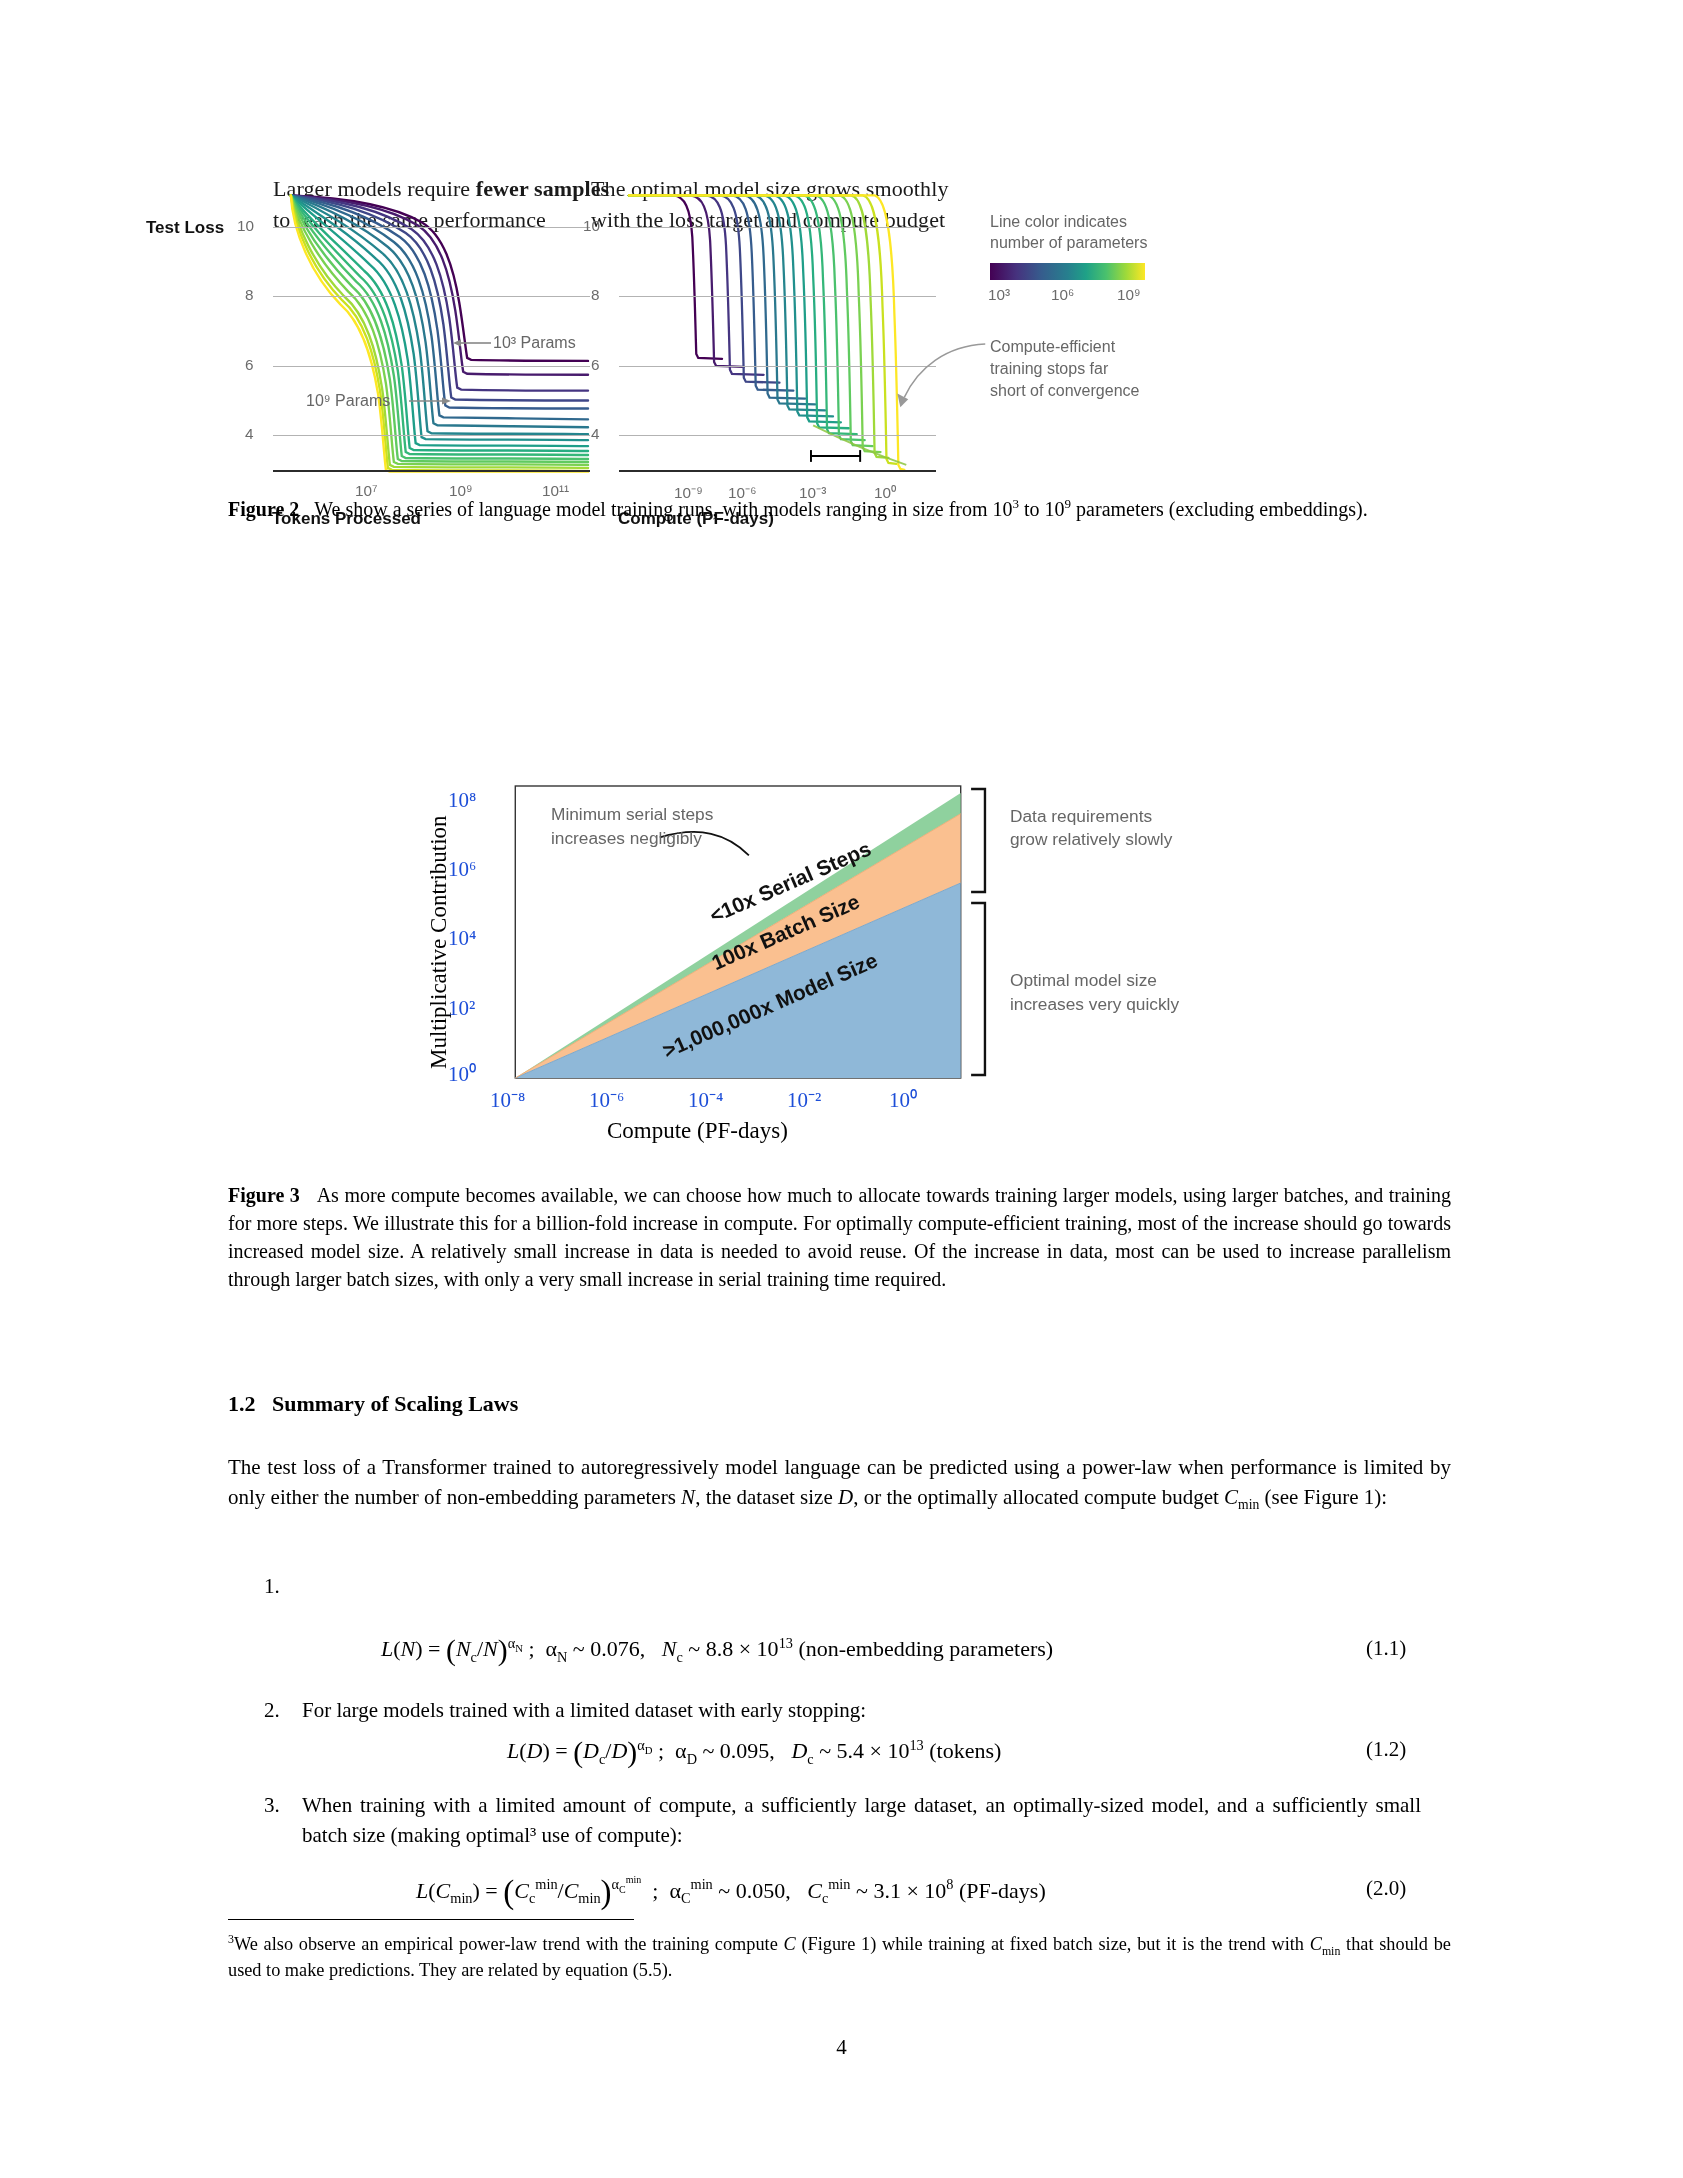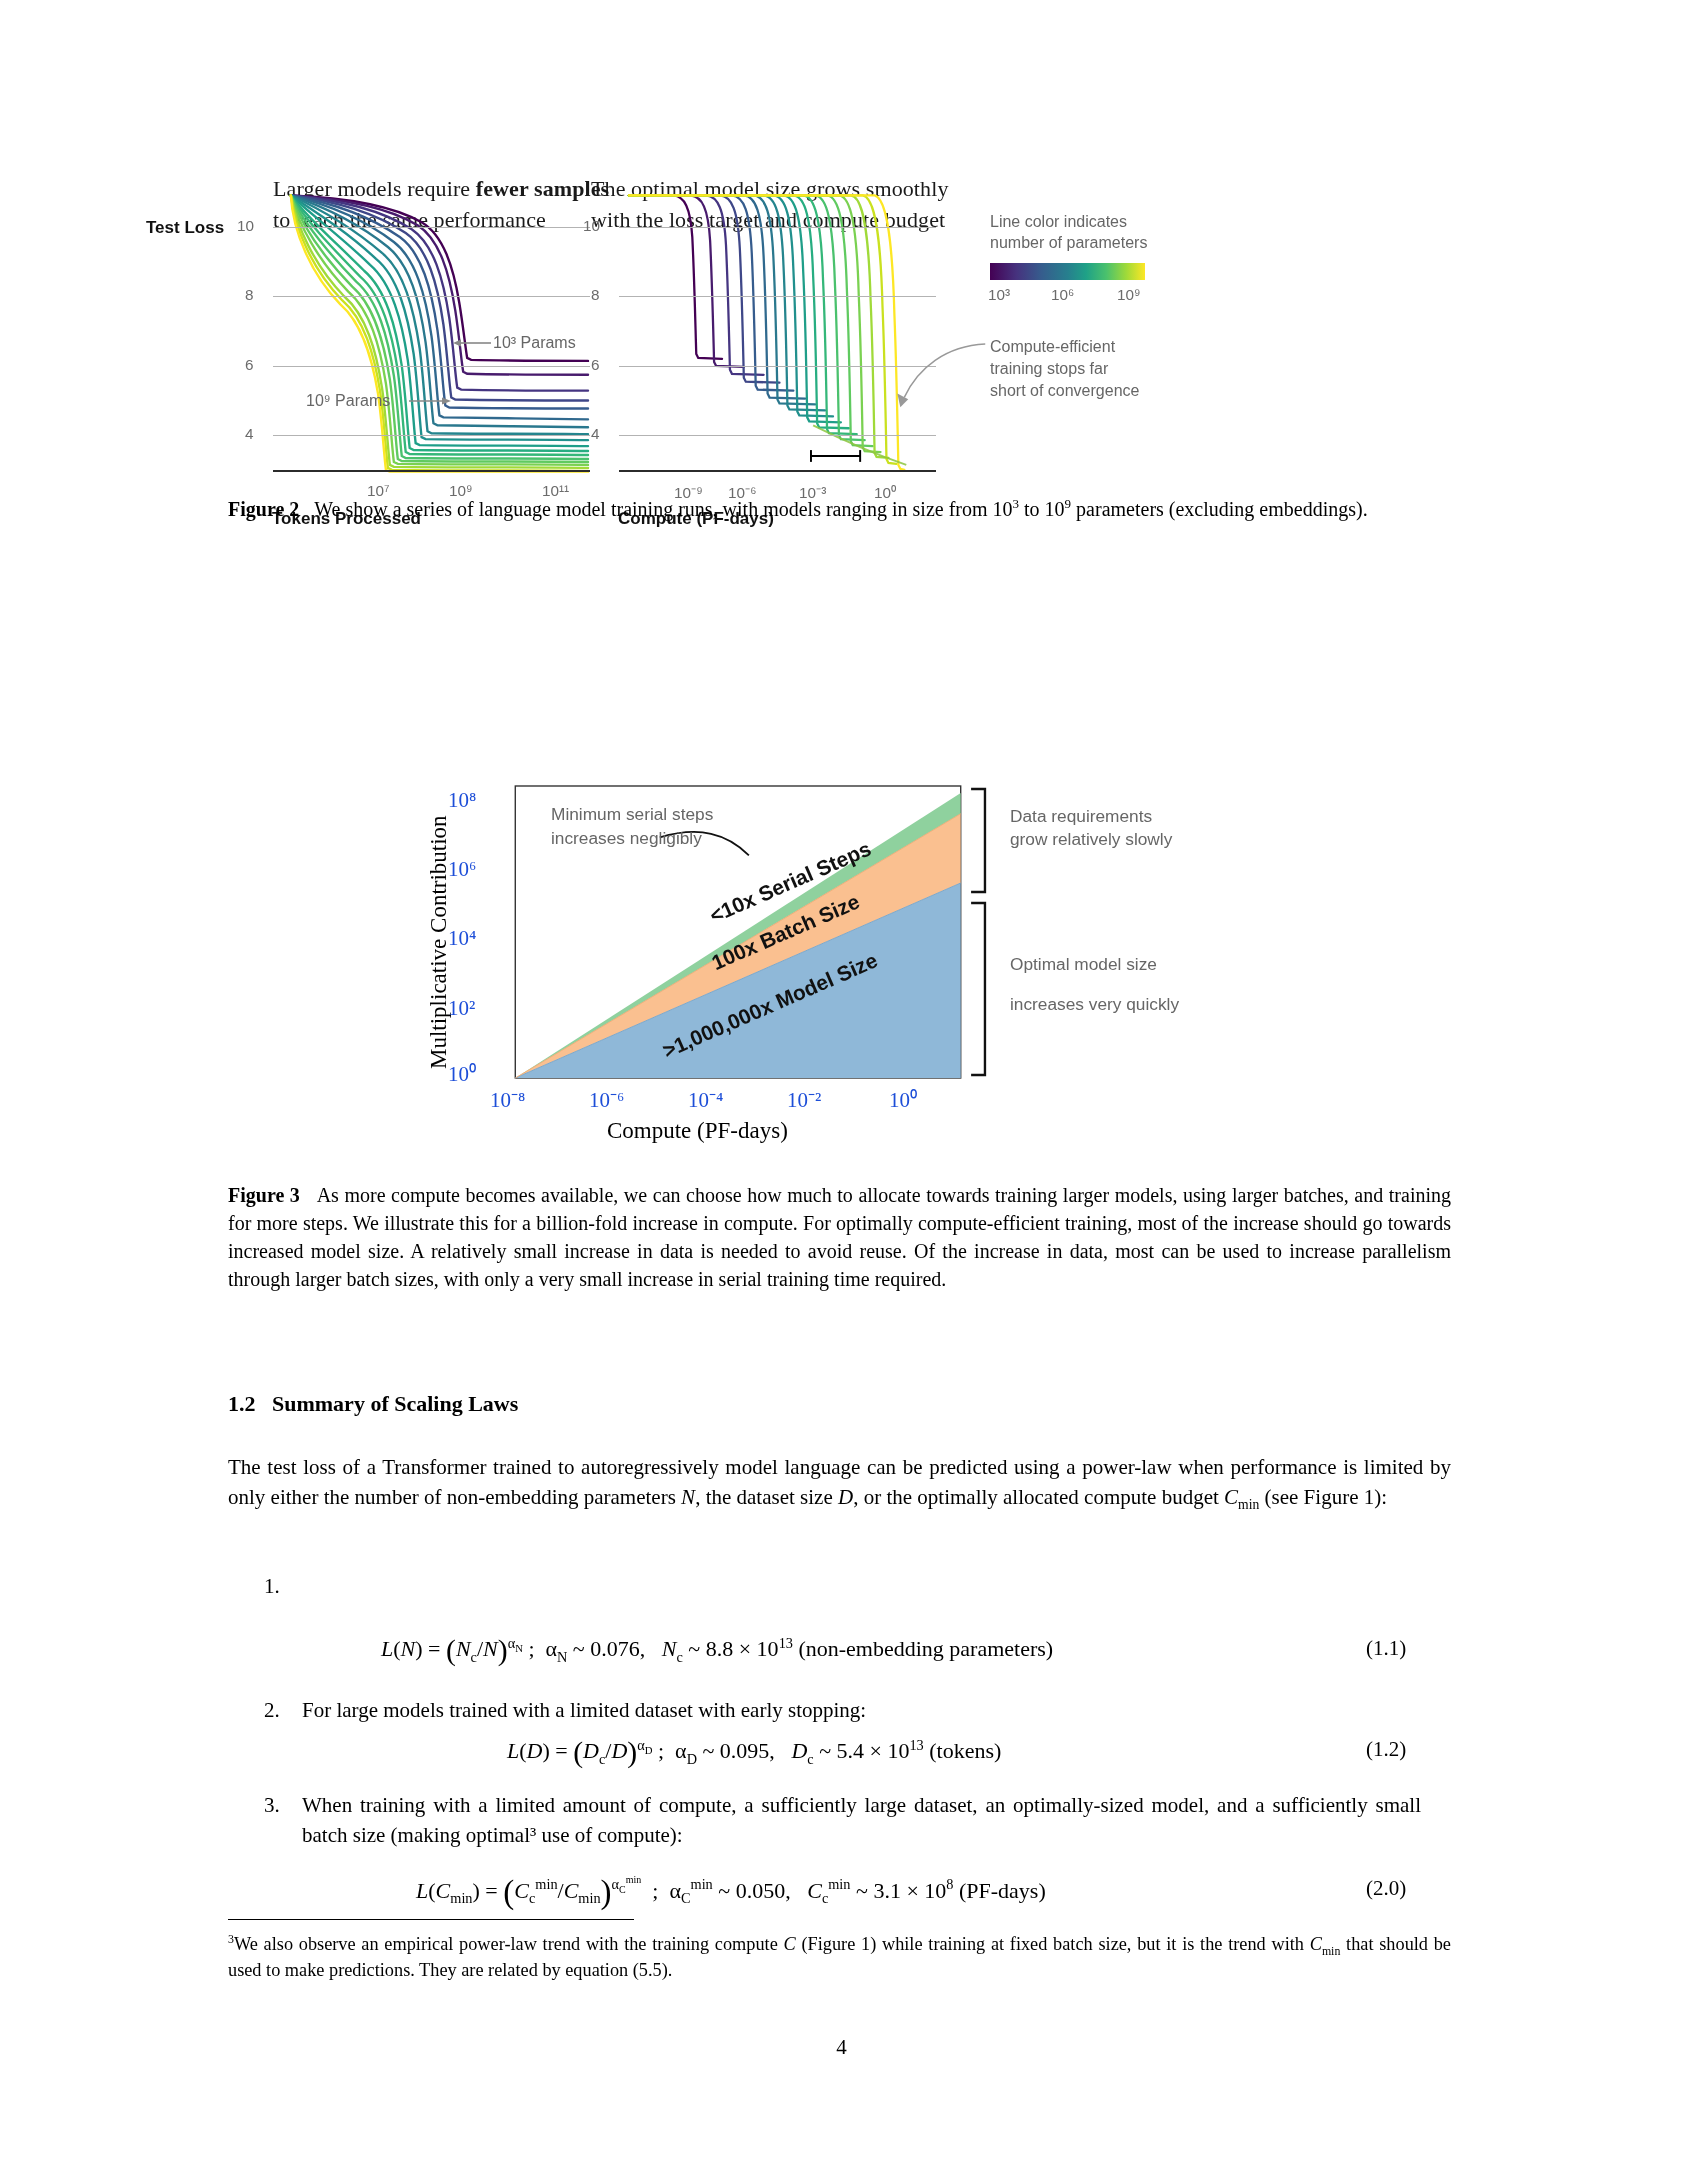--- a/index.html
+++ b/index.html
@@ -229,21 +229,21 @@
       
       <div class="tick" style="left:-36px; top:-10px;">10</div>
       <div class="tick" style="left:-28px; top:59px;">8</div>
       <div class="tick" style="left:-28px; top:129px;">6</div>
       <div class="tick" style="left:-28px; top:198px;">4</div>
 
       
       <div class="axis-label-bold" style="left:-127px; top:-9px;">Test Loss</div>
 
       
-      <div class="tick" style="left:82px;  top:255px;margin-left:12px;">10⁷</div>
+      <div class="tick" style="left:82px;  top:255px;">10⁷</div>
       <div class="tick" style="left:176px; top:255px;">10⁹</div>
       <div class="tick" style="left:269px; top:255px;">10¹¹</div>
       <div class="axis-label-bold" style="left:-1px; top:282px;">Tokens Processed</div>
 
       
       <div class="annot" style="left:220px; top:105px;">10³ Params</div>
       <svg width="40" height="12" style="position:absolute; left:180px; top:110px;" viewBox="0 0 40 12">
         <line x1="38" y1="6" x2="6" y2="6" stroke="#888" stroke-width="1.6"></line>
         <path d="M0,6 L8,2.4 L8,9.6 Z" fill="#888"></path>
       </svg>
@@ -381,21 +381,21 @@
 
     <svg width="24" height="109" style="position:absolute; left:741px; top:25px;" viewBox="0 0 24 110">
       <path d="M2,2 L16,2 L16,106 L2,106" fill="none" stroke="#111" stroke-width="2.4"></path>
     </svg>
     <div class="f3-annot" style="left:782px; top:42px;">Data requirements</div>
     <div class="f3-annot" style="left:782px; top:65px;">grow relatively slowly</div>
 
     <svg width="24" height="178" style="position:absolute; left:741px; top:139px;" viewBox="0 0 24 180">
       <path d="M2,2 L16,2 L16,176 L2,176" fill="none" stroke="#111" stroke-width="2.4"></path>
     </svg>
-    <div class="f3-annot" style="left:782px; top:190px;text-align:right;">Optimal model size</div>
+    <div class="f3-annot" style="left:782px; top:206px;text-align:right;">Optimal model size</div>
     <div class="f3-annot" style="left:782px; top:230px;">increases very quickly</div>
   </div>
 
   <div class="caption" style="left:228px; top:1181px; width:1223px;">
     <span class="bd">Figure 3</span>&nbsp;&nbsp;&nbsp;<span>As more compute becomes available, we can choose how much to allocate towards training larger models, using larger batches, and training for more steps. We illustrate this for a billion-fold increase in compute. For optimally compute-efficient training, most of the increase should go towards increased model size. A relatively small increase in data is needed to avoid reuse. Of the increase in data, most can be used to increase parallelism through larger batch sizes, with only a very small increase in serial training time required.</span>
   </div>
 
   <h2 class="sect" style="left:228px; top:1391px;">
     <span>1.2</span>&nbsp;&nbsp;&nbsp;<span>Summary of Scaling Laws</span>
   </h2>

